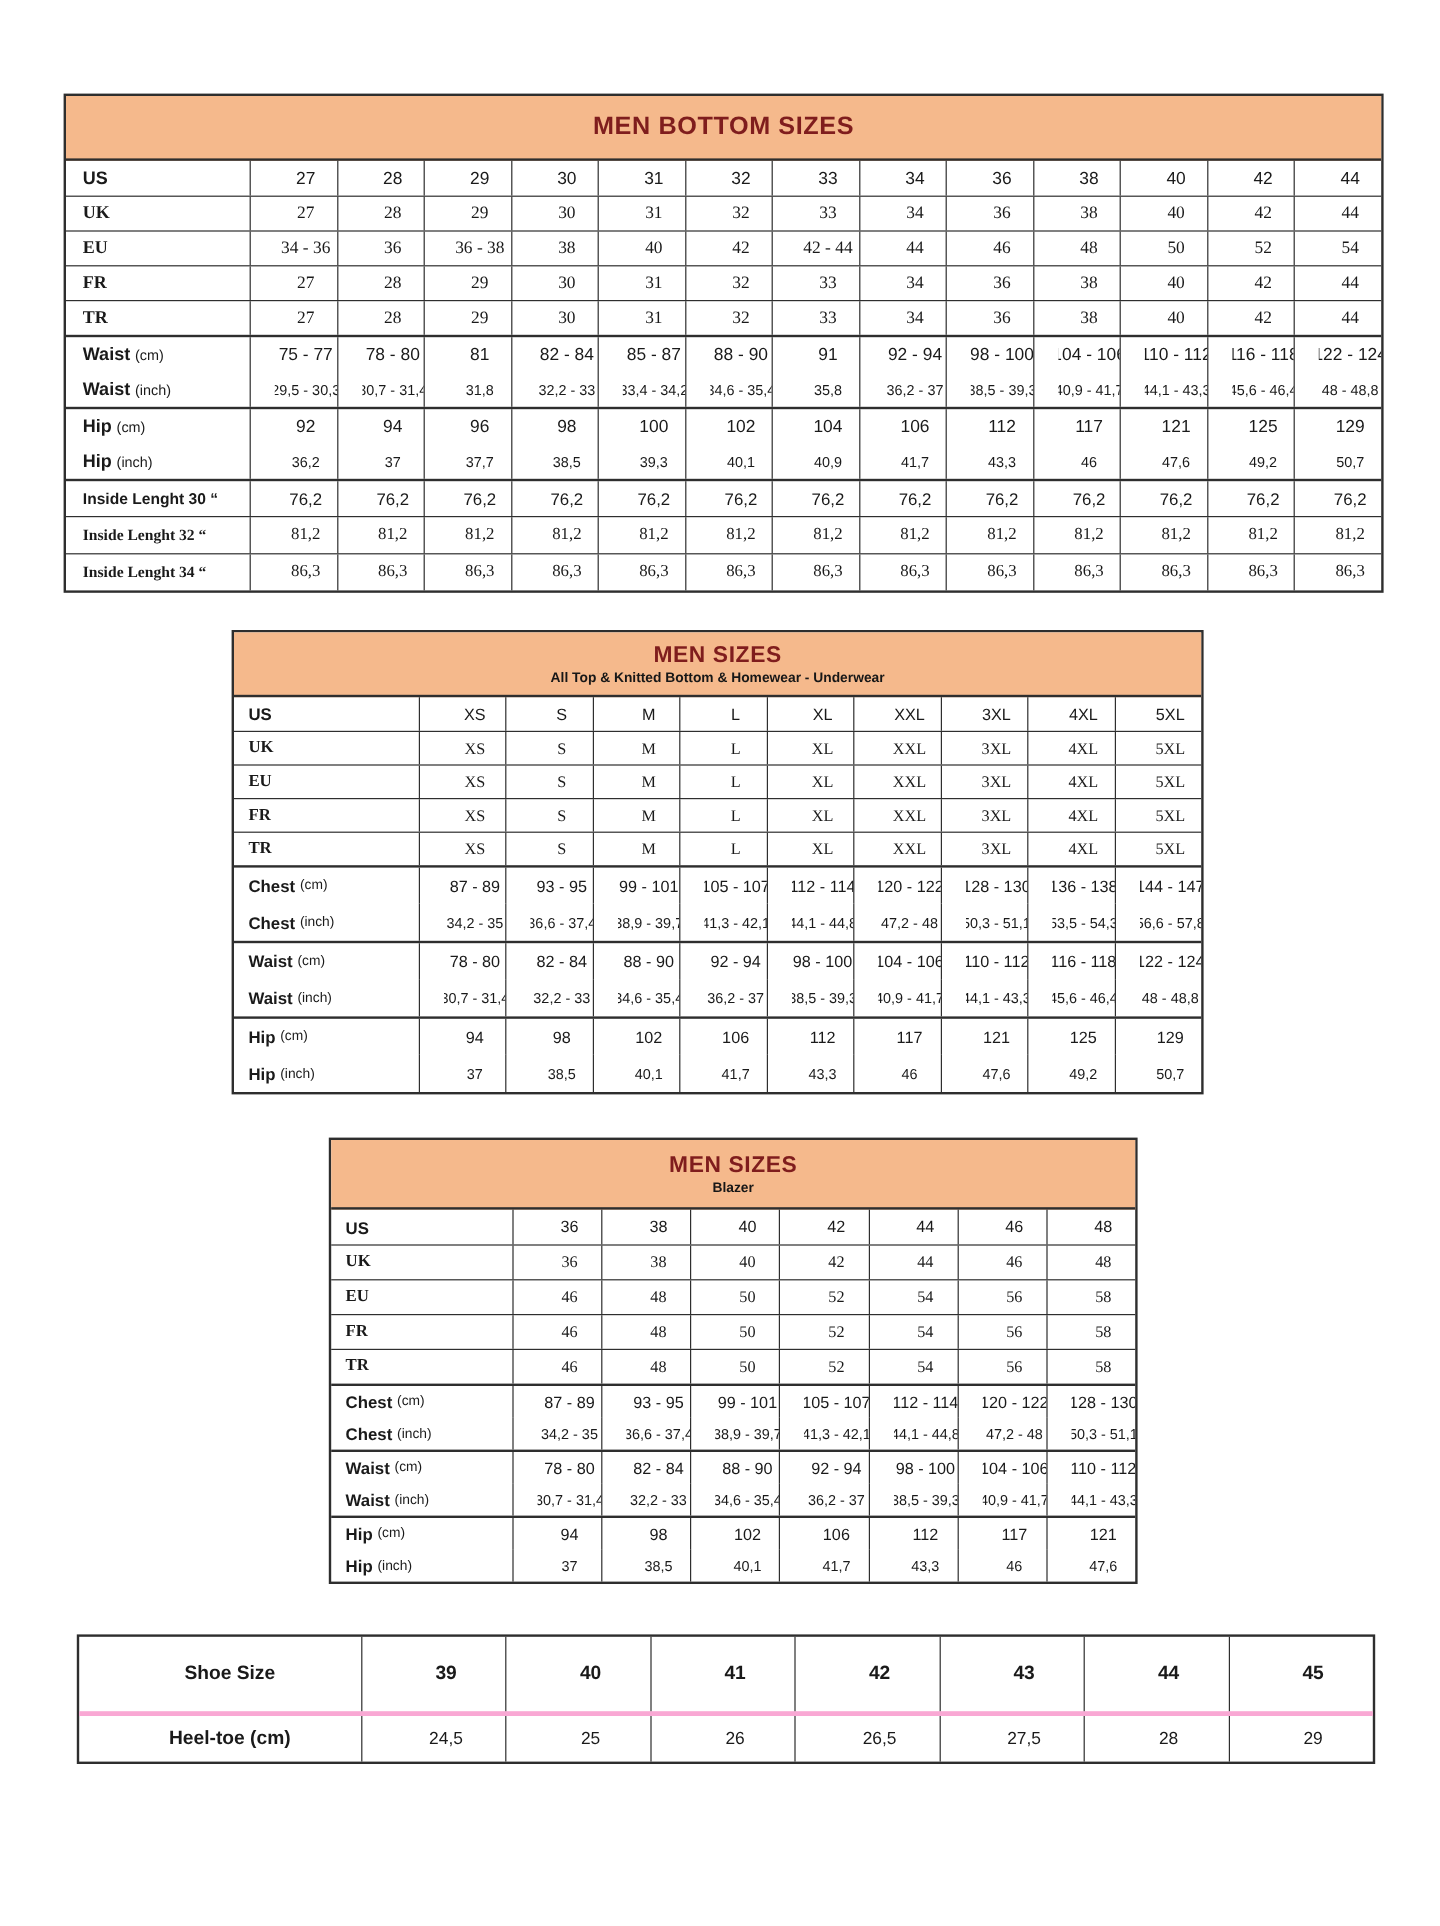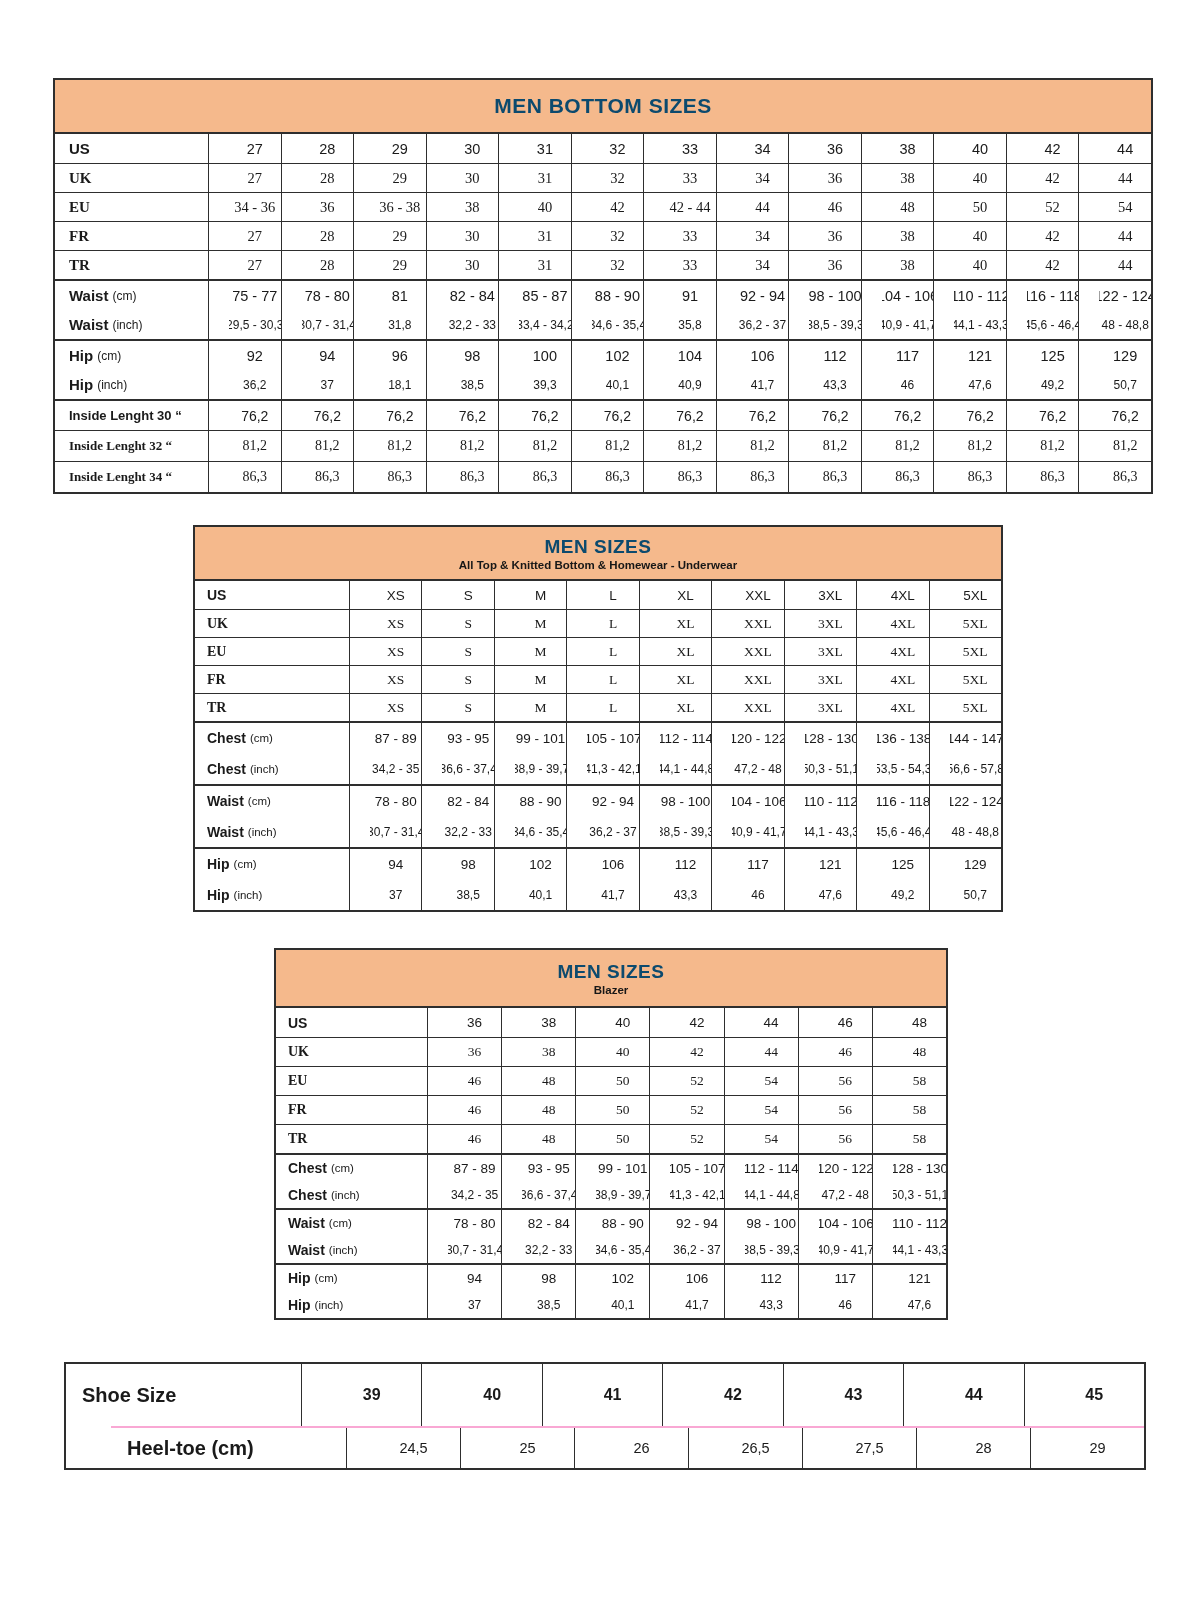--- a/index.html
+++ b/index.html
@@ -9,21 +9,21 @@
     -webkit-font-smoothing:antialiased;
   }
   .stable{
     position:absolute;border:2px solid #2e2e2e;background:#fff;box-sizing:border-box;
   }
   .thead{
     background:#F5B98C;border-bottom:2px solid #2e2e2e;
     display:flex;flex-direction:column;justify-content:center;align-items:center;
     text-align:center;
   }
-  .ttitle{font-weight:bold;letter-spacing:.5px;color:#0c4a6e;}
+  .ttitle{font-weight:bold;letter-spacing:.5px;color:#7f1d1d;}
   .tsub{font-weight:bold;color:#171717;}
   .tsub:empty{display:none;}
   .trow{display:flex;align-items:stretch;box-sizing:border-box;gap:20px;}
   .sep-thin{border-top:1px solid #2e2e2e;font-family:Liberation Serif, serif;}
   .sep-thick{border-top:2px solid #2e2e2e;}
   .sep-none{border-top:0;}
   .cell{
     border-right:1px solid #2e2e2e;display:flex;align-items:center;justify-content:center;
     box-sizing:border-box;overflow:hidden;white-space:nowrap;
   }
@@ -63,24 +63,24 @@
   #t3 .label-cell{flex:0 0 152px;padding-left:12px;font-size:14px;}
   #t3 .unit{font-size:11.5px;}
   #t3 .size{height:29px;}  #t3 .size .val{font-size:13.5px;}
   #t3 .cm{height:28px;}    #t3 .cm .val{font-size:13.5px;}
   #t3 .inch{height:27px;}  #t3 .inch .val{font-size:12px;}
 
   
   #t4{left:64px;top:1362px;width:1082px;}
   #t4 .thead{height:55px;border-bottom:3px solid #2e2e2e;}
   #t4 .ttitle{font-size:22px;}
-  #t4 .label-cell{flex:0 0 236px;padding-left:16px;font-size:20px;}
+  #t4 .label-cell{flex:0 0 236px;padding-left:16px;font-size:16px;justify-content:center;}
   #t4 .shoe{height:62px;}  #t4 .shoe .val{font-size:16px;font-weight:bold;}
   #t4 .heel{height:42px;}  #t4 .heel .val{font-size:14.5px;}
-  #t4 .sep-thick{border-top:2px solid #f9a8d4;margin-left:45px;}
+  #t4 .sep-thick{border-top:4px solid #f9a8d4;}
 </style>
 </head>
 <body>
 
 <div class="stable" id="t1">
   <div class="thead">
     <div class="ttitle">MEN BOTTOM SIZES</div>
 
   </div>
   <div class="tbody">
@@ -231,21 +231,21 @@
         <div class="cell val">125</div>
         <div class="cell val">129</div>
       </div>
       <div class="trow inch sep-none">
         <div class="cell label-cell">
           <span>Hip</span>
           <span class="unit">(inch)</span>
         </div>
         <div class="cell val">36,2</div>
         <div class="cell val">37</div>
-        <div class="cell val">18,1</div>
+        <div class="cell val">37,7</div>
         <div class="cell val">38,5</div>
         <div class="cell val">39,3</div>
         <div class="cell val">40,1</div>
         <div class="cell val">40,9</div>
         <div class="cell val">41,7</div>
         <div class="cell val">43,3</div>
         <div class="cell val">46</div>
         <div class="cell val">47,6</div>
         <div class="cell val">49,2</div>
         <div class="cell val">50,7</div>

